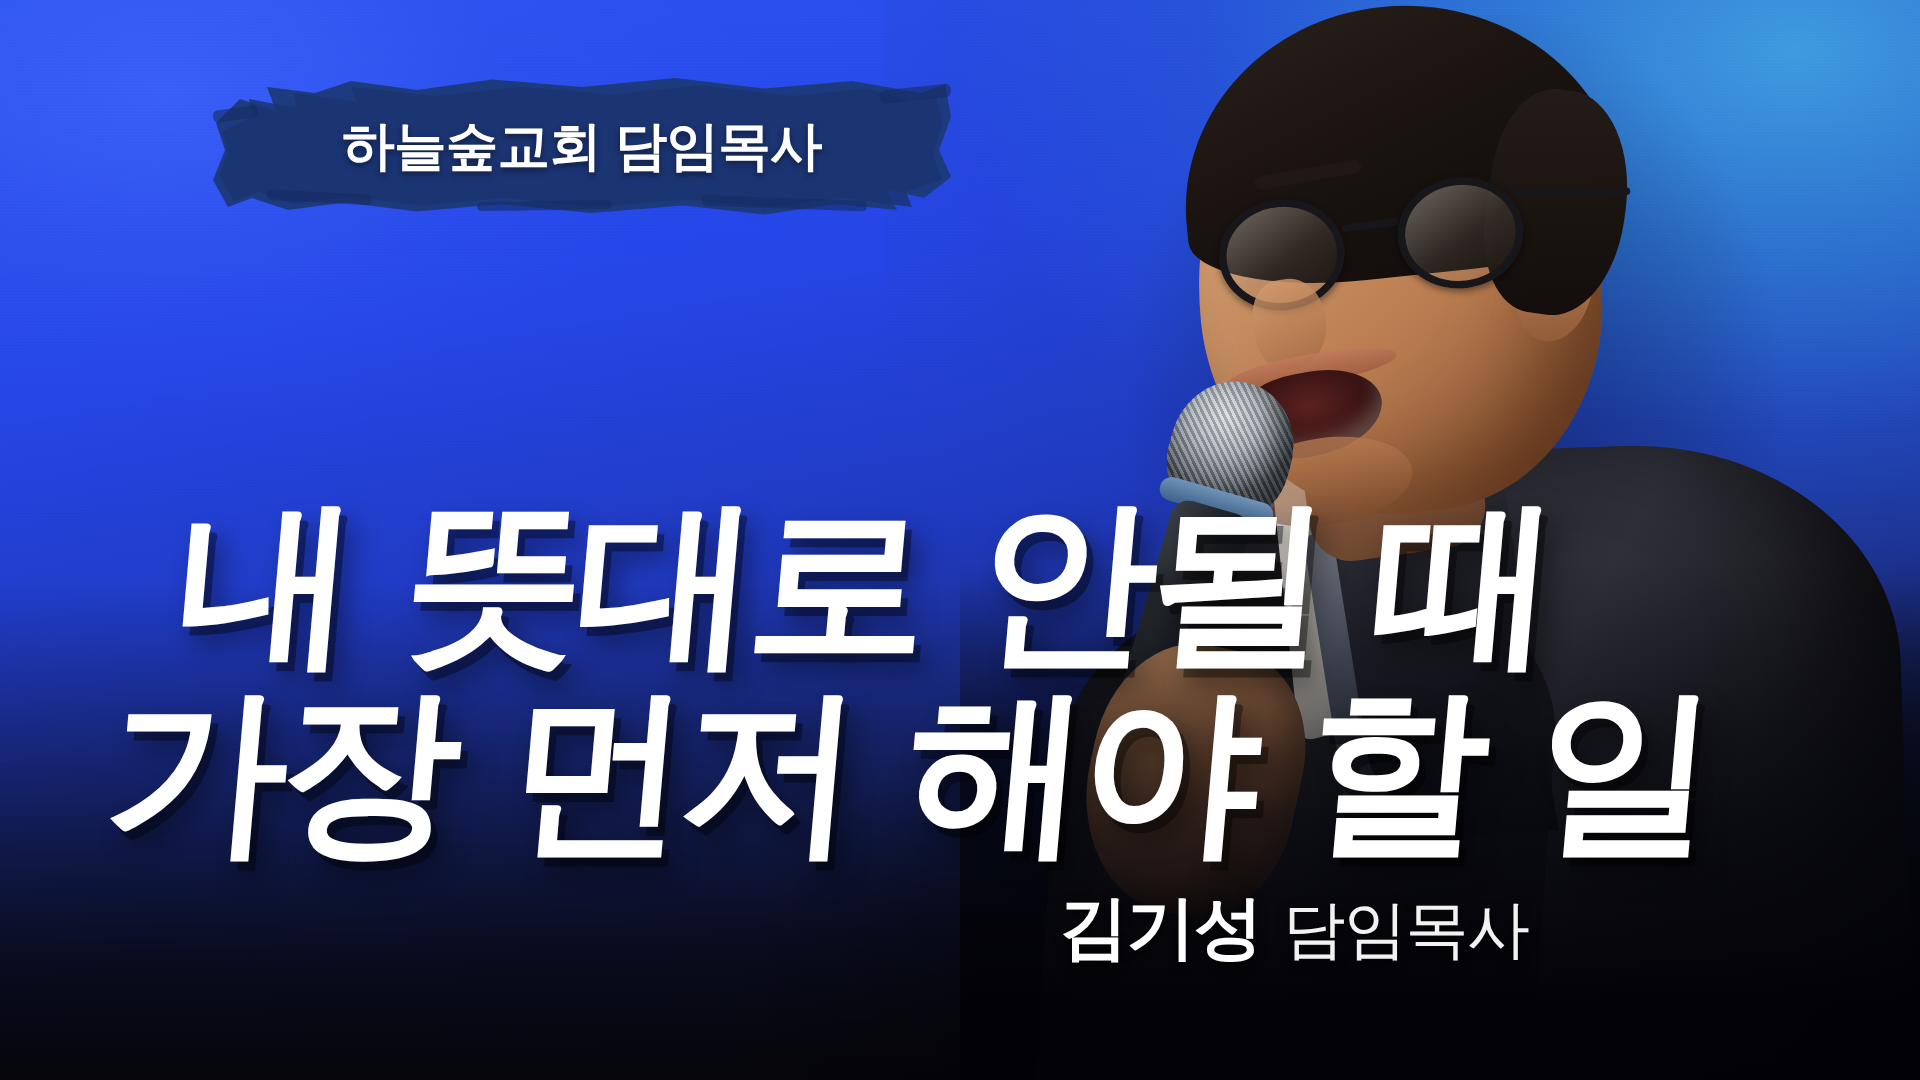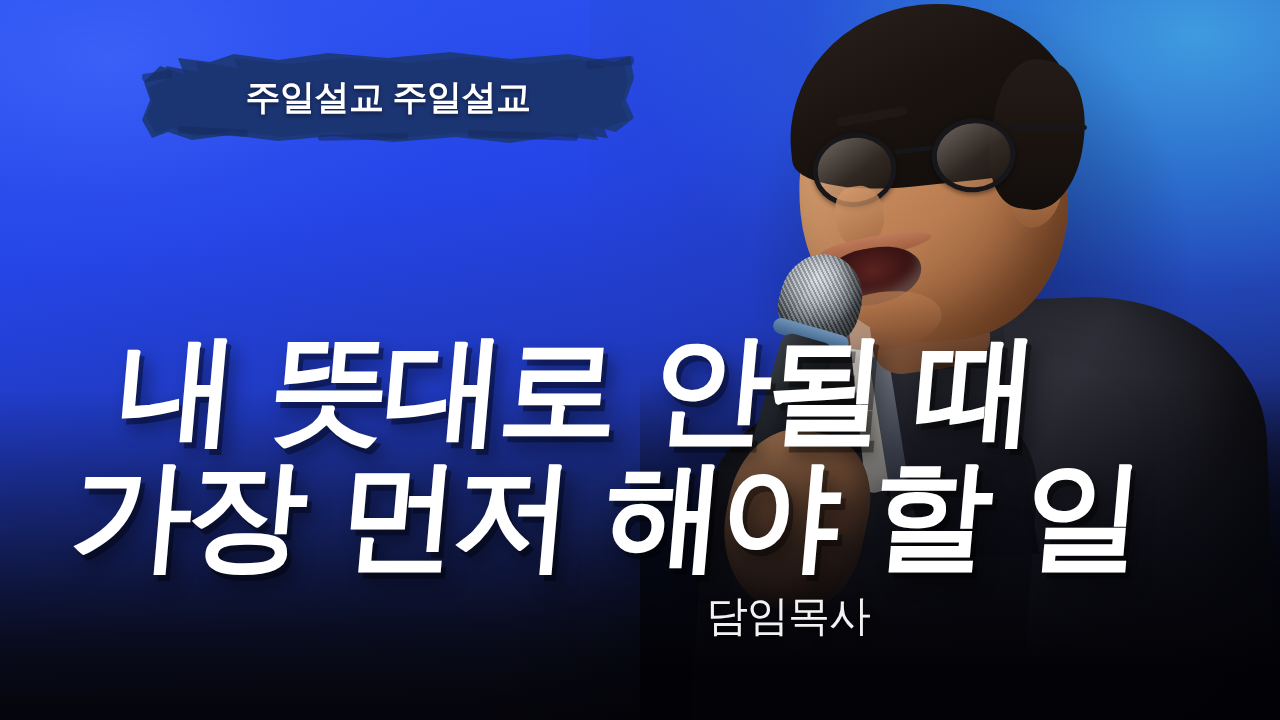--- a/index.html
+++ b/index.html
@@ -314,25 +314,26 @@
                L490,34 L484,56 L490,72 L466,80 L470,90 L424,84 L376,90 L320,85 L258,90 L198,84 L142,89 L96,83 L58,88 L34,80
                L18,86 L8,68 L14,54 Z" fill="#1b3470" opacity="0.85"></path>
       <g opacity="0.6" fill="#162c62">
         <rect x="4" y="24" width="30" height="8" rx="3" transform="rotate(-8 19 28)"></rect>
         <rect x="40" y="80" width="70" height="7" rx="3" transform="rotate(3 75 83)"></rect>
         <rect x="180" y="86" width="90" height="6" rx="3" transform="rotate(-1 225 89)"></rect>
         <rect x="330" y="84" width="110" height="7" rx="3" transform="rotate(2 385 87)"></rect>
         <rect x="448" y="10" width="48" height="9" rx="4" transform="rotate(-6 472 14)"></rect>
       </g>
     </svg>
-    <div class="brush-label">주일설교 주일설교</div>
+    <div class="brush-label">하늘숲교회 담임목사</div>
   </div>
 
   <div class="title-block">
     <div class="title-line l1">내 뜻대로 안될 때</div>
     <div class="title-line l2">가장 먼저 해야 할 일</div>
   </div>
 
   <div class="speaker-name">
+    <span class="sn-name">김기성</span>
     <span class="sn-role">담임목사</span>
   </div>
 
 </div>
 
 </body></html>

